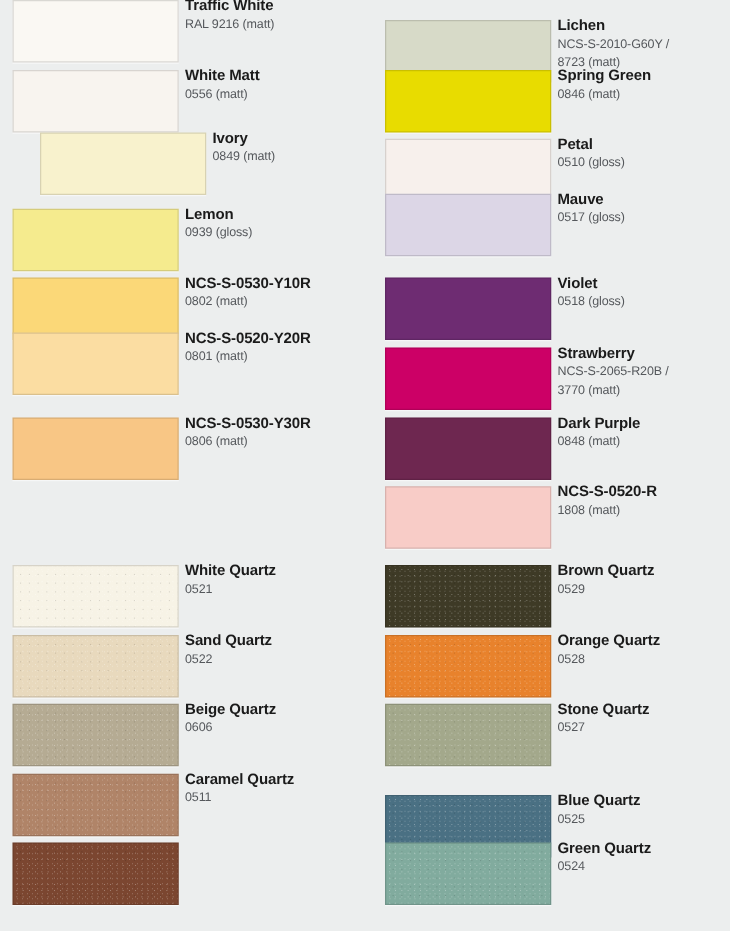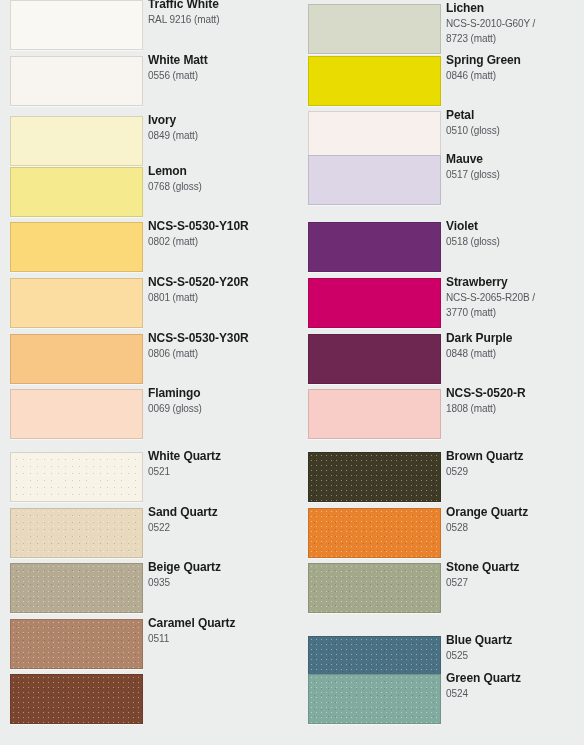--- a/index.html
+++ b/index.html
@@ -94,21 +94,21 @@
     <div class="grid">
         <div class="swatch-row col-left" style="top: 0px;">
           <div class="chip" style="background: rgb(250, 248, 243);"></div>
           <div class="labels">
             <div class="name">Traffic White</div>
             <div class="code">
               <span class="ln">RAL 9216 (matt)</span>
             </div>
           </div>
         </div>
-        <div class="swatch-row col-right" style="top: 4px;">
+        <div class="swatch-row col-right" style="top: 16px;">
           <div class="chip" style="background: rgb(215, 218, 200);"></div>
           <div class="labels">
             <div class="name">Lichen</div>
             <div class="code">
               <span class="ln">NCS-S-2010-G60Y /</span>
               <span class="ln">8723 (matt)</span>
             </div>
           </div>
         </div>
         <div class="swatch-row col-left" style="top: 55.6px;">
@@ -122,21 +122,21 @@
         </div>
         <div class="swatch-row col-right" style="top: 55.6px;">
           <div class="chip" style="background: rgb(232, 220, 0);"></div>
           <div class="labels">
             <div class="name">Spring Green</div>
             <div class="code">
               <span class="ln">0846 (matt)</span>
             </div>
           </div>
         </div>
-        <div class="swatch-row col-left" style="top: 116px;">
+        <div class="swatch-row col-left" style="top: 106px; margin-left: 22px;">
           <div class="chip" style="background: rgb(248, 242, 205);"></div>
           <div class="labels">
             <div class="name">Ivory</div>
             <div class="code">
               <span class="ln">0849 (matt)</span>
             </div>
           </div>
         </div>
         <div class="swatch-row col-right" style="top: 111.2px;">
           <div class="chip" style="background: rgb(247, 240, 236);"></div>
@@ -145,21 +145,21 @@
             <div class="code">
               <span class="ln">0510 (gloss)</span>
             </div>
           </div>
         </div>
         <div class="swatch-row col-left" style="top: 166.8px;">
           <div class="chip" style="background: rgb(245, 235, 142);"></div>
           <div class="labels">
             <div class="name">Lemon</div>
             <div class="code">
-              <span class="ln">0768 (gloss)</span>
+              <span class="ln">0939 (gloss)</span>
             </div>
           </div>
         </div>
         <div class="swatch-row col-right" style="top: 155px; padding-left: 32px;">
           <div class="chip" style="background: rgb(220, 214, 230);"></div>
           <div class="labels">
             <div class="name">Mauve</div>
             <div class="code">
               <span class="ln">0517 (gloss)</span>
             </div>
@@ -176,21 +176,21 @@
         </div>
         <div class="swatch-row col-right" style="top: 222.4px;">
           <div class="chip" style="background: rgb(110, 44, 114);"></div>
           <div class="labels">
             <div class="name">Violet</div>
             <div class="code">
               <span class="ln">0518 (gloss)</span>
             </div>
           </div>
         </div>
-        <div class="swatch-row col-left" style="top: 278px;">
+        <div class="swatch-row col-left" style="top: 266px;">
           <div class="chip" style="background: rgb(251, 221, 162);"></div>
           <div class="labels">
             <div class="name">NCS-S-0520-Y20R</div>
             <div class="code">
               <span class="ln">0801 (matt)</span>
             </div>
           </div>
         </div>
         <div class="swatch-row col-right" style="top: 278px;">
           <div class="chip" style="background: rgb(204, 0, 102);"></div>
@@ -210,29 +210,20 @@
               <span class="ln">0806 (matt)</span>
             </div>
           </div>
         </div>
         <div class="swatch-row col-right" style="top: 333.6px;">
           <div class="chip" style="background: rgb(110, 39, 80);"></div>
           <div class="labels">
             <div class="name">Dark Purple</div>
             <div class="code">
               <span class="ln">0848 (matt)</span>
-            </div>
-          </div>
-        </div>
-        <div class="swatch-row col-left" style="top: 389.2px;">
-          <div class="chip" style="background: rgb(251, 221, 199);"></div>
-          <div class="labels">
-            <div class="name">Flamingo</div>
-            <div class="code">
-              <span class="ln">0069 (gloss)</span>
             </div>
           </div>
         </div>
         <div class="swatch-row col-right" style="top: 389.2px;">
           <div class="chip" style="background: rgb(248, 204, 199);"></div>
           <div class="labels">
             <div class="name">NCS-S-0520-R</div>
             <div class="code">
               <span class="ln">1808 (matt)</span>
             </div>
@@ -276,21 +267,21 @@
             <div class="code">
               <span class="ln">0528</span>
             </div>
           </div>
         </div>
         <div class="swatch-row col-left" style="top: 111.2px;">
           <div class="chip tex" style="background: rgb(181, 171, 147);"></div>
           <div class="labels">
             <div class="name">Beige Quartz</div>
             <div class="code">
-              <span class="ln">0935</span>
+              <span class="ln">0606</span>
             </div>
           </div>
         </div>
         <div class="swatch-row col-right" style="top: 111.2px;">
           <div class="chip tex" style="background: rgb(163, 168, 139);"></div>
           <div class="labels">
             <div class="name">Stone Quartz</div>
             <div class="code">
               <span class="ln">0527</span>
             </div>

